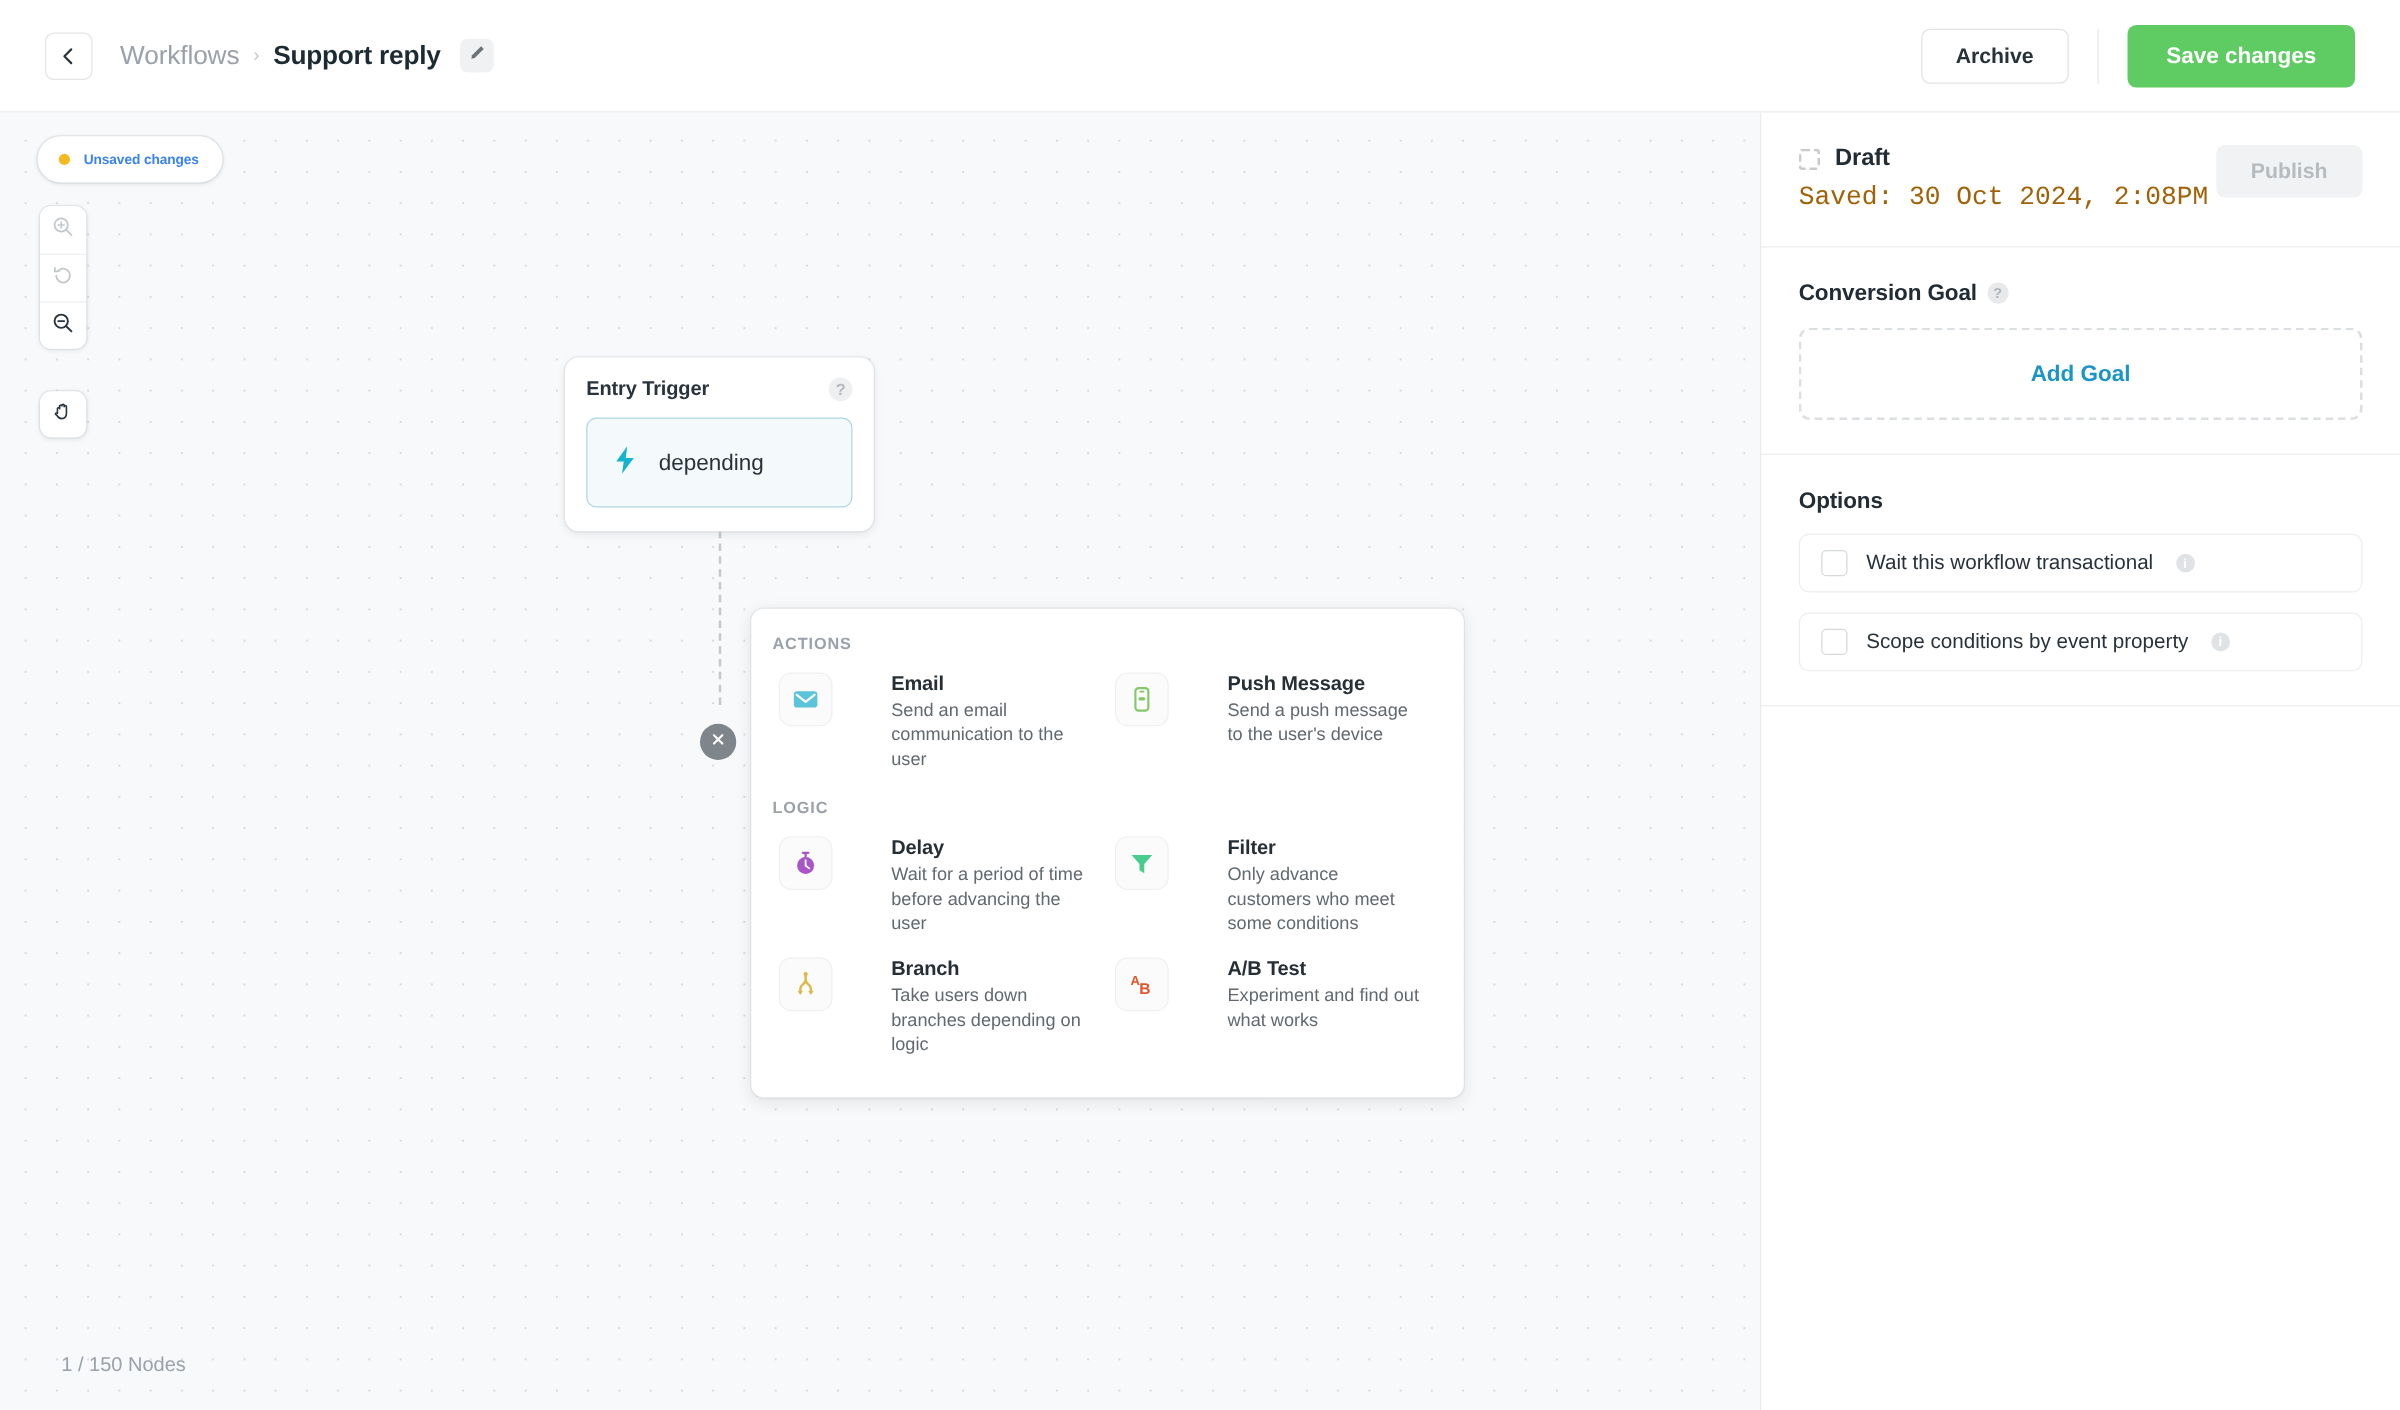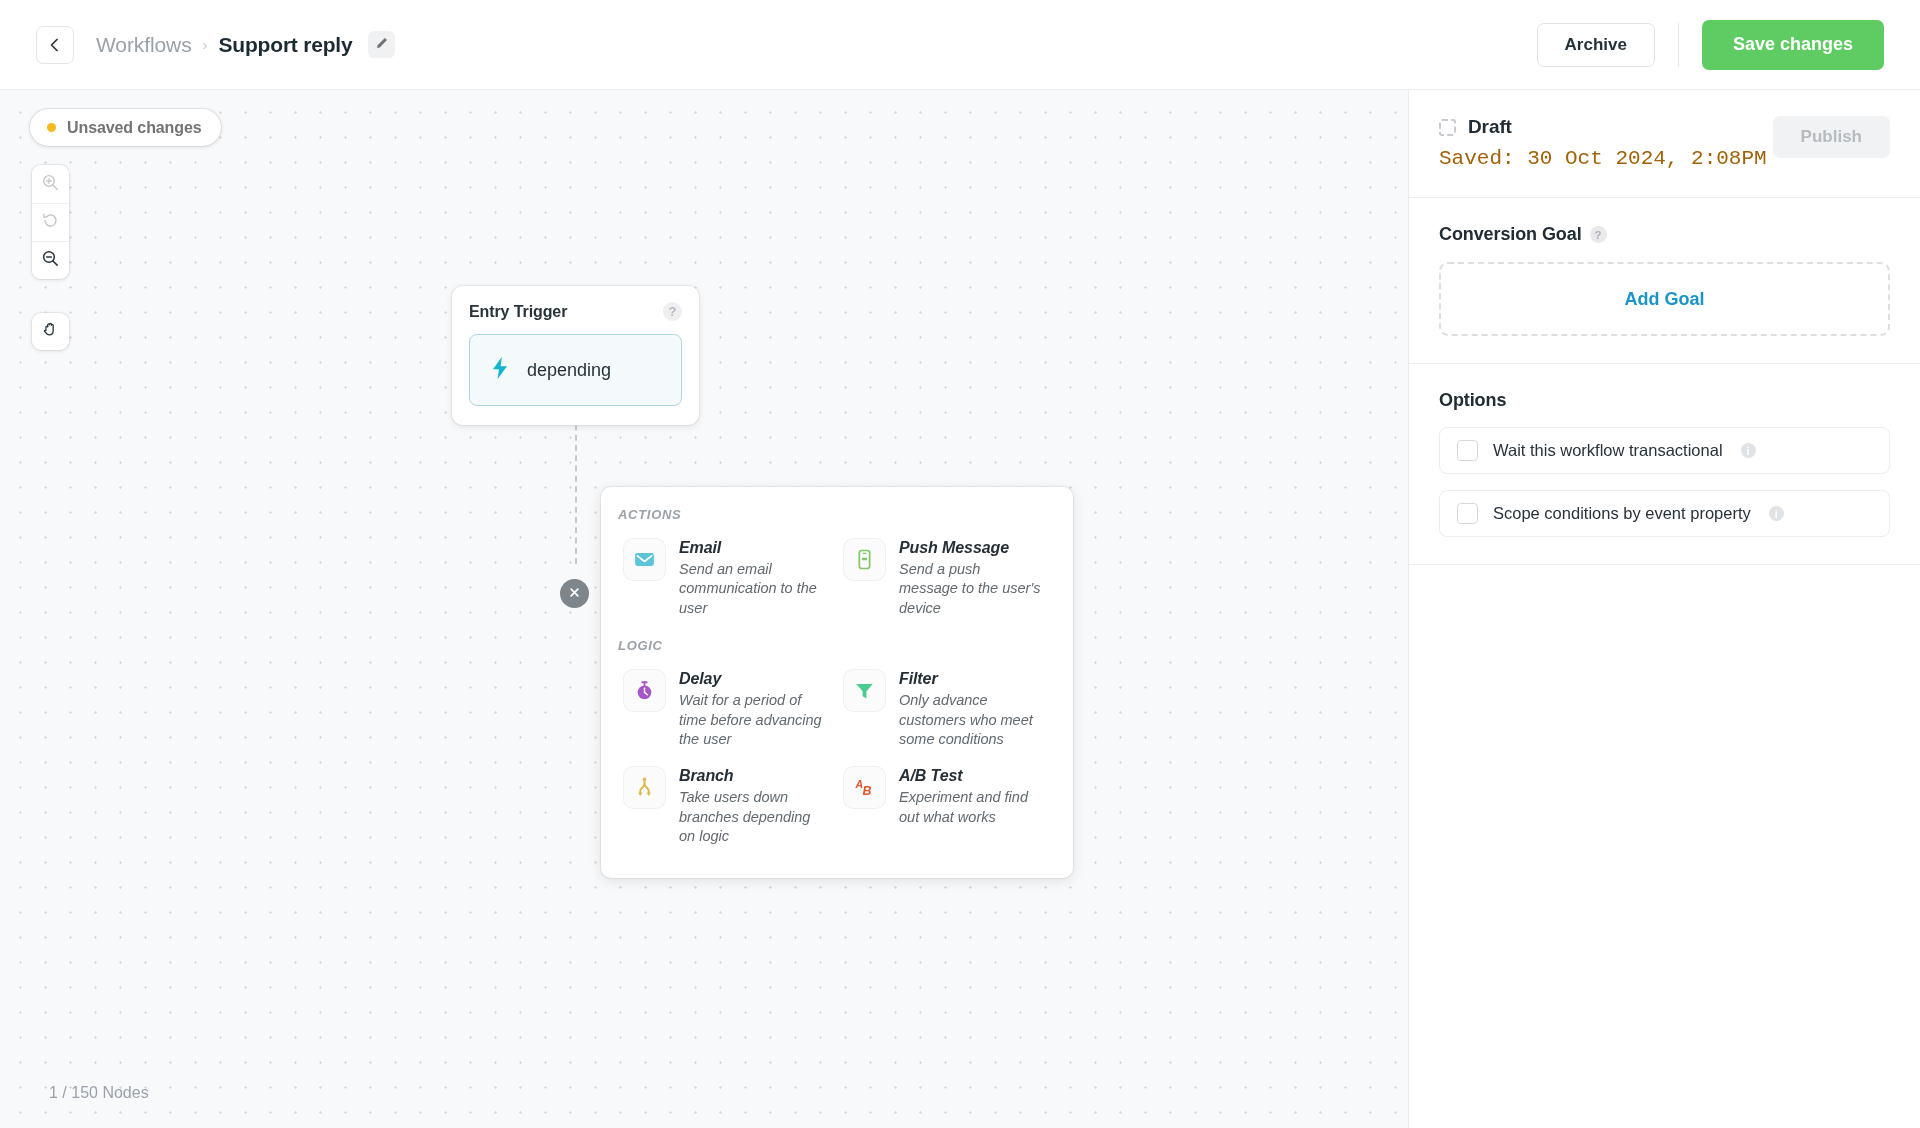--- a/index.html
+++ b/index.html
@@ -112,21 +112,21 @@
     box-shadow: 0 1px 4px rgba(30,40,50,.13), 0 0 0 1px rgba(220,224,228,.6);
     display: flex; align-items: center;
     padding: 0 19px 0 17px;
     gap: 11px;
   }
   .unsaved .dot {
     width: 9px; height: 9px; border-radius: 50%;
     background: #f5b921;
   }
   .unsaved .txt {
-    font-size: 16px; font-weight: bold; color: #737373;
+    font-size: 11px; font-weight: bold; color: #3b82f6;
     letter-spacing: -0.1px;
   }
 
   
   .toolstack {
     position: absolute;
     left: 32px; top: 75px;
     width: 37px;
     background: #ffffff;
     border-radius: 9px;
@@ -212,27 +212,26 @@
     background: #7e858b;
     display: flex; align-items: center; justify-content: center;
     cursor: pointer;
     z-index: 12;
   }
 
   
   .picker {
     position: absolute;
     left: 601px; top: 397px;
-    width: 472px;
+    width: 570px;
     background: #ffffff;
     border-radius: 10px;
     box-shadow: 0 3px 13px rgba(30,40,50,.11), 0 0 0 1px rgba(228,231,234,.75);
     padding: 20px 22px 24px 15px;
     z-index: 10;
-    font-style: italic;
   }
   .picker-section-label {
     font-size: 13px; font-weight: bold; color: #9aa1a8;
     letter-spacing: 0.7px;
     margin: 0 0 7px 2px;
   }
   .picker-section-label.second { margin-top: 12px; }
   .picker-grid {
     display: grid;
     grid-template-columns: 1fr 1fr;
@@ -248,21 +247,21 @@
   }
   .pi-icon {
     flex: 0 0 auto;
     width: 41px; height: 41px;
     border-radius: 9px;
     background: #fbfbfc;
     box-shadow: 0 0 0 1px #eef0f1;
     display: flex; align-items: center; justify-content: center;
     margin-top: 2px;
   }
-  .pi-text { padding-top: 1px; }
+  .pi-text { padding-top: 1px; margin-left: 34px; }
   .pi-title {
     font-size: 16px; font-weight: bold; color: #262f36;
     letter-spacing: -0.1px; line-height: 1.2;
   }
   .pi-desc {
     font-size: 14.5px; color: #61696f;
     line-height: 1.33; margin-top: 3px;
     max-width: 171px;
   }
 

